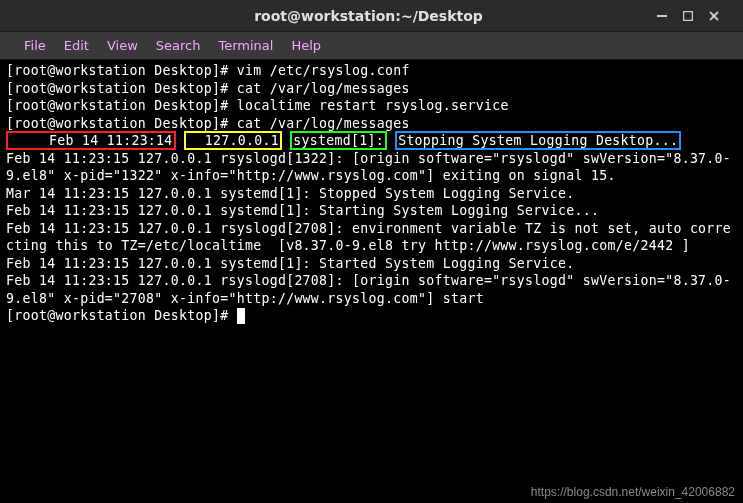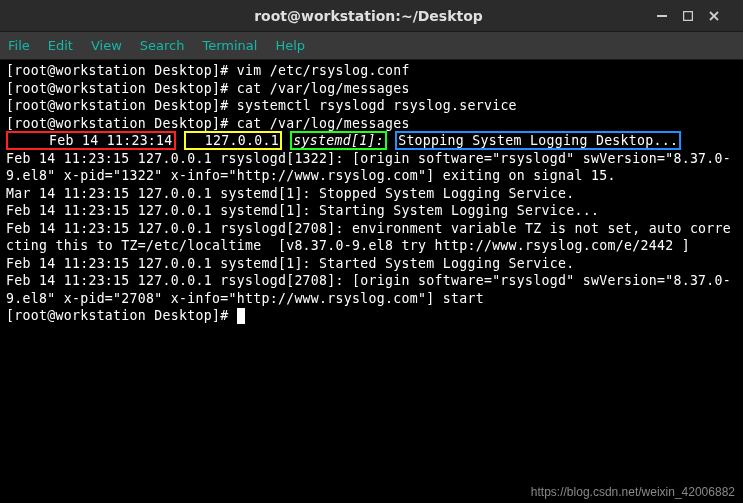--- a/index.html
+++ b/index.html
@@ -47,25 +47,25 @@
       justify-content: center;
       color: #ccc;
       cursor: pointer;
       font-size: 11px;
     }
     .menubar {
       background: #393939;
       height: 28px;
       display: flex;
       align-items: center;
-      padding: 0 8px;
+      padding: 0 24px;
       gap: 18px;
       border-bottom: 1px solid #1a1a1a;
       font-size: 13px;
-      color: #14b8a6;
+      color: #f0abfc;
     }
     .menu-item {
       cursor: pointer;
     }
     .terminal {
       background: #000000;
       color: #ffffff;
       font-family: "DejaVu Sans Mono", "Liberation Mono", monospace;
       font-size: 13.2px;
       line-height: 17.5px;
@@ -76,21 +76,21 @@
       word-break: break-all;
       letter-spacing: 0.3px;
     }
     .box {
       border: 2px solid;
       padding: 0 1px;
       display: inline;
     }
     .box-red { border-color: #ff2020; padding-left: 41px; }
     .box-yellow { border-color: #ffff20; padding-left: 19px; }
-    .box-green { border-color: #20ff20; font-style: italic; }
+    .box-green { border-color: #20ff20; }
     .box-blue { border-color: #2090ff; }
     .cursor {
       background: #ffffff;
       color: #000000;
       display: inline-block;
       width: 8px;
       height: 16px;
       vertical-align: middle;
     }
     .watermark {
@@ -133,21 +133,21 @@
   <span class="menu-item">File</span>
   <span class="menu-item">Edit</span>
   <span class="menu-item">View</span>
   <span class="menu-item">Search</span>
   <span class="menu-item">Terminal</span>
   <span class="menu-item">Help</span>
 </div>
 
 <div class="terminal"><span>[root@workstation Desktop]# </span><span>vim /etc/rsyslog.conf</span>
 <span>[root@workstation Desktop]# </span><span>cat /var/log/messages</span>
-<span>[root@workstation Desktop]# </span><span>systemctl rsyslogd rsyslog.service</span>
+<span>[root@workstation Desktop]# </span><span>localtime restart rsyslog.service</span>
 <span>[root@workstation Desktop]# </span><span>cat /var/log/messages</span>
 <span class="box box-red">Feb 14 11:23:14</span> <span class="box box-yellow">127.0.0.1</span> <span class="box box-green">systemd[1]:</span> <span class="box box-blue">Stopping System Logging Desktop...</span>
 <span>Feb 14 11:23:15 127.0.0.1 rsyslogd[1322]: [origin software="rsyslogd" swVersion="8.37.0-9.el8" x-pid="1322" x-info="http://www.rsyslog.com"] exiting on signal 15.</span>
 <span>Mar 14 11:23:15 127.0.0.1 systemd[1]: Stopped System Logging Service.</span>
 <span>Feb 14 11:23:15 127.0.0.1 systemd[1]: Starting System Logging Service...</span>
 <span>Feb 14 11:23:15 127.0.0.1 rsyslogd[2708]: environment variable TZ is not set, auto correcting this to TZ=/etc/localtime  [v8.37.0-9.el8 try http://www.rsyslog.com/e/2442 ]</span>
 <span>Feb 14 11:23:15 127.0.0.1 systemd[1]: Started System Logging Service.</span>
 <span>Feb 14 11:23:15 127.0.0.1 rsyslogd[2708]: [origin software="rsyslogd" swVersion="8.37.0-9.el8" x-pid="2708" x-info="http://www.rsyslog.com"] start</span>
 <span>[root@workstation Desktop]# </span><span class="cursor"></span></div>
 

